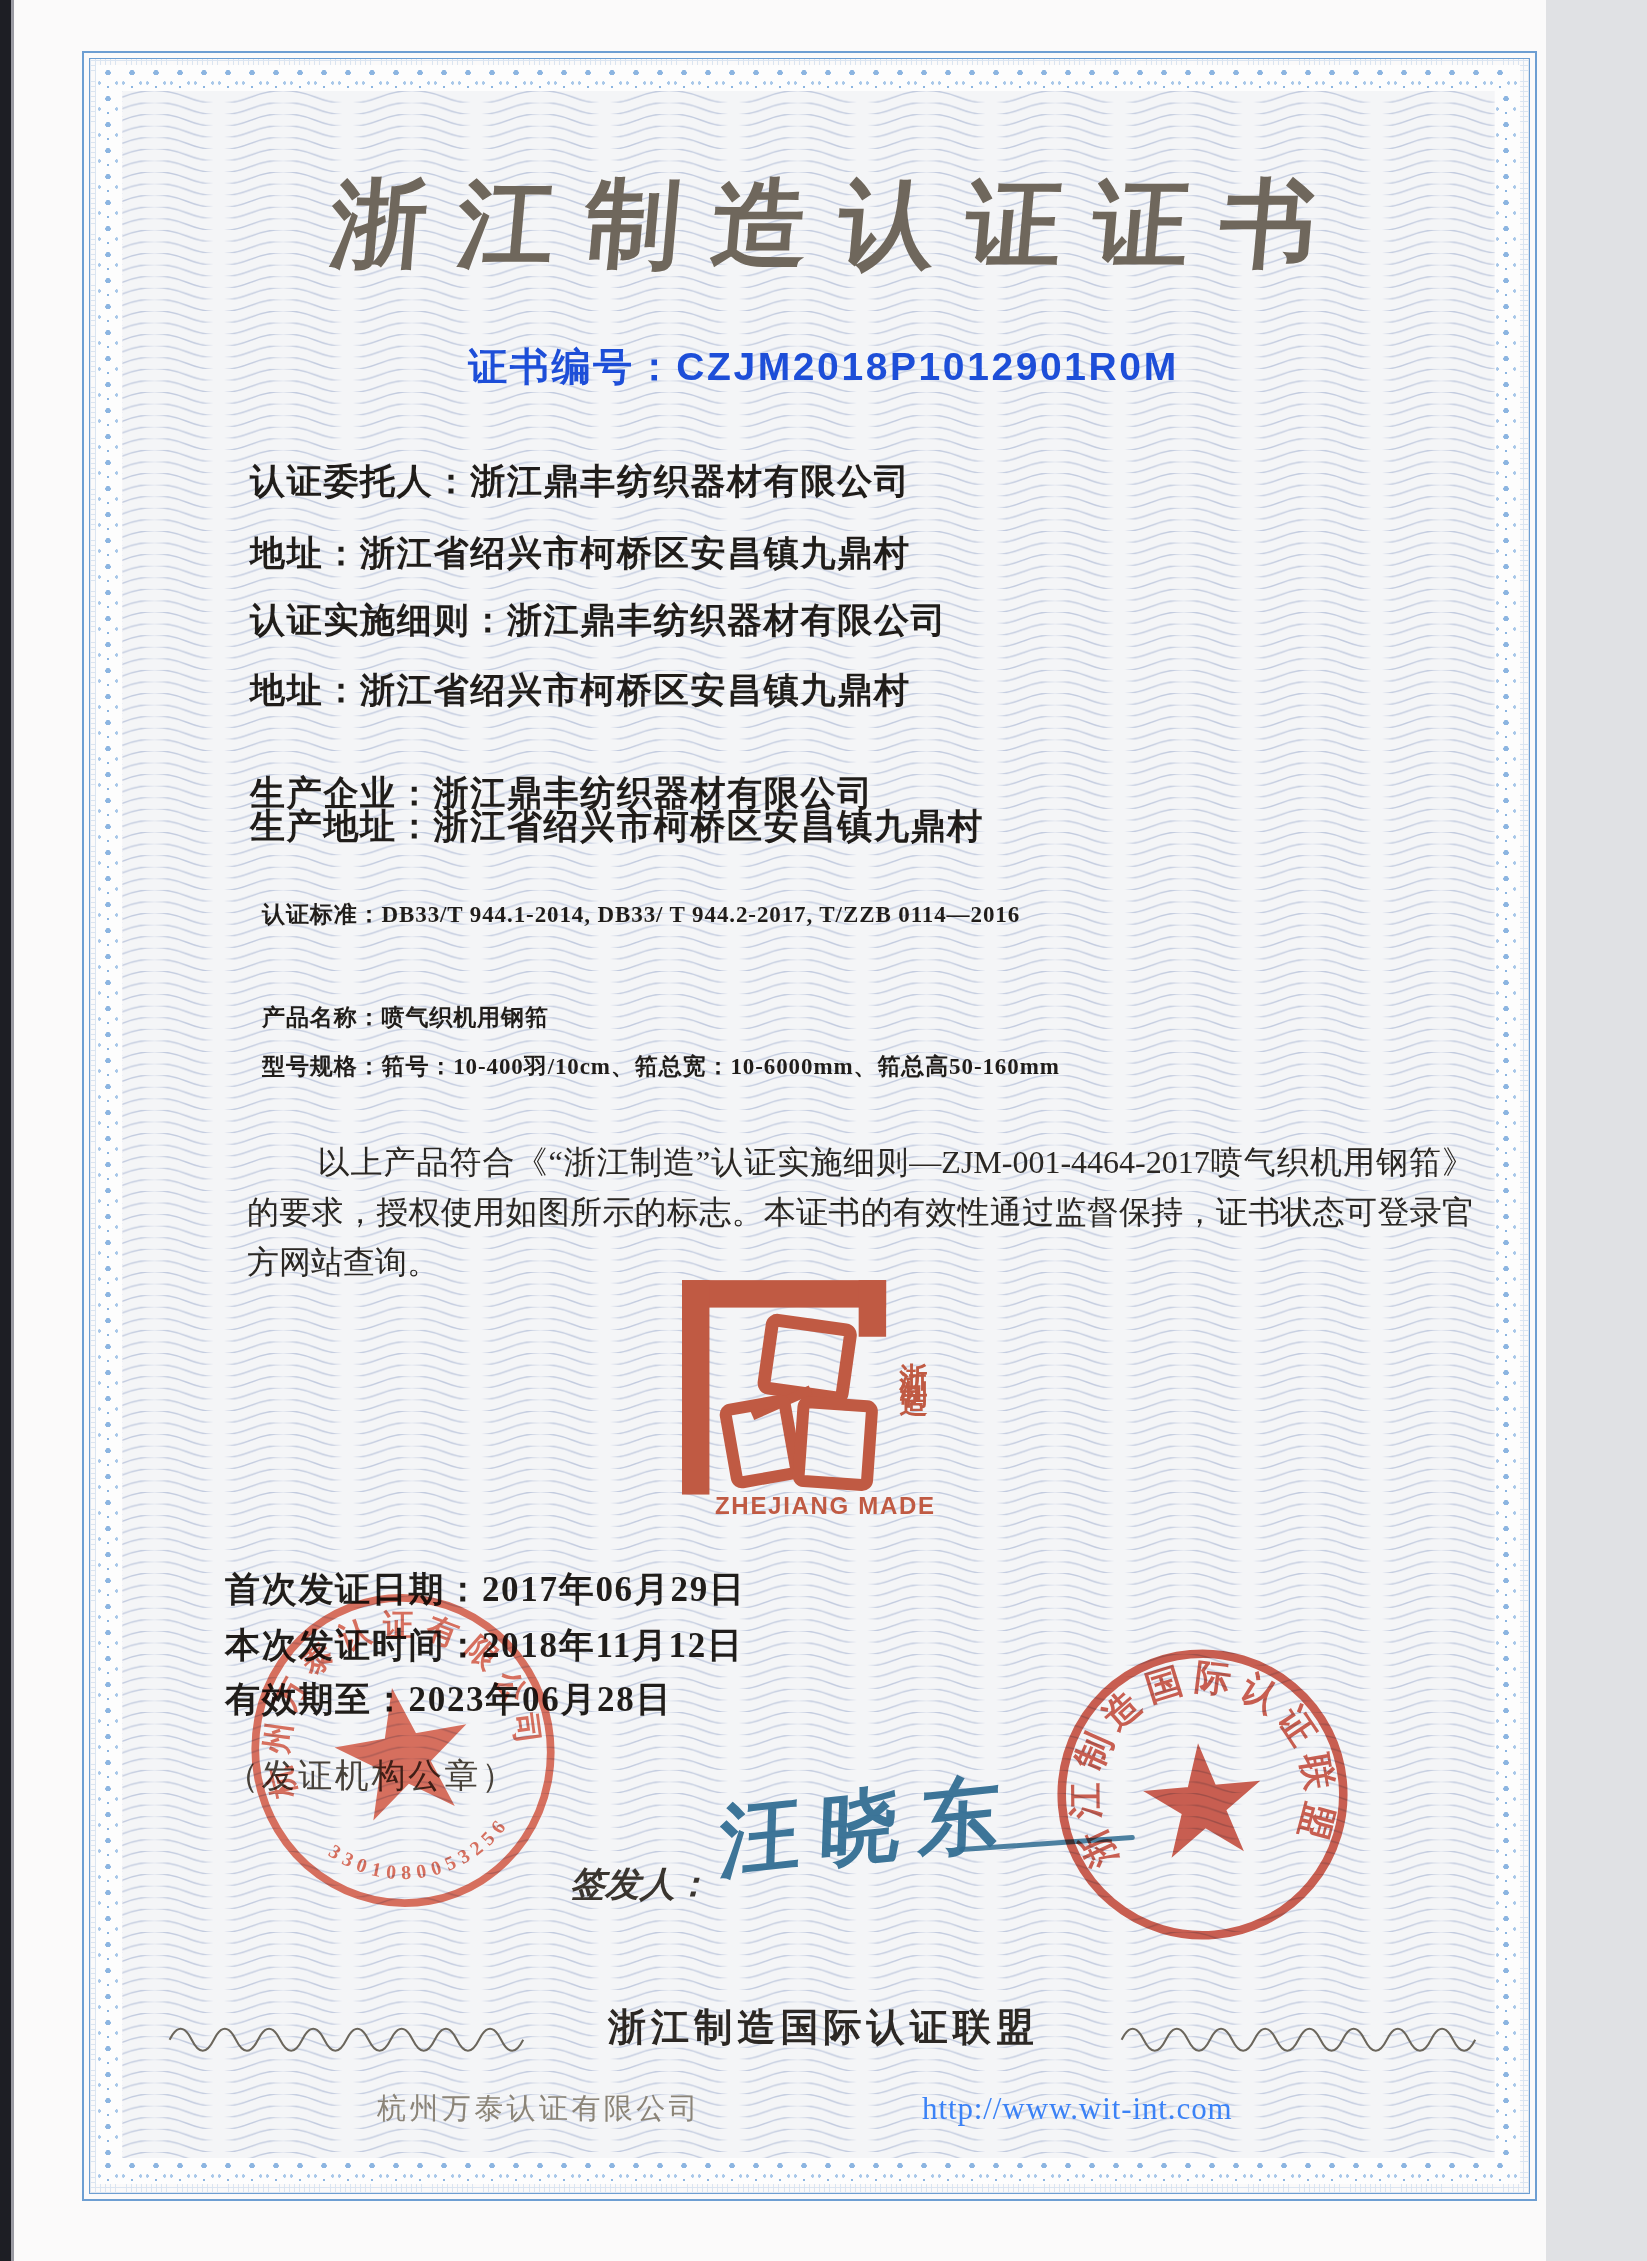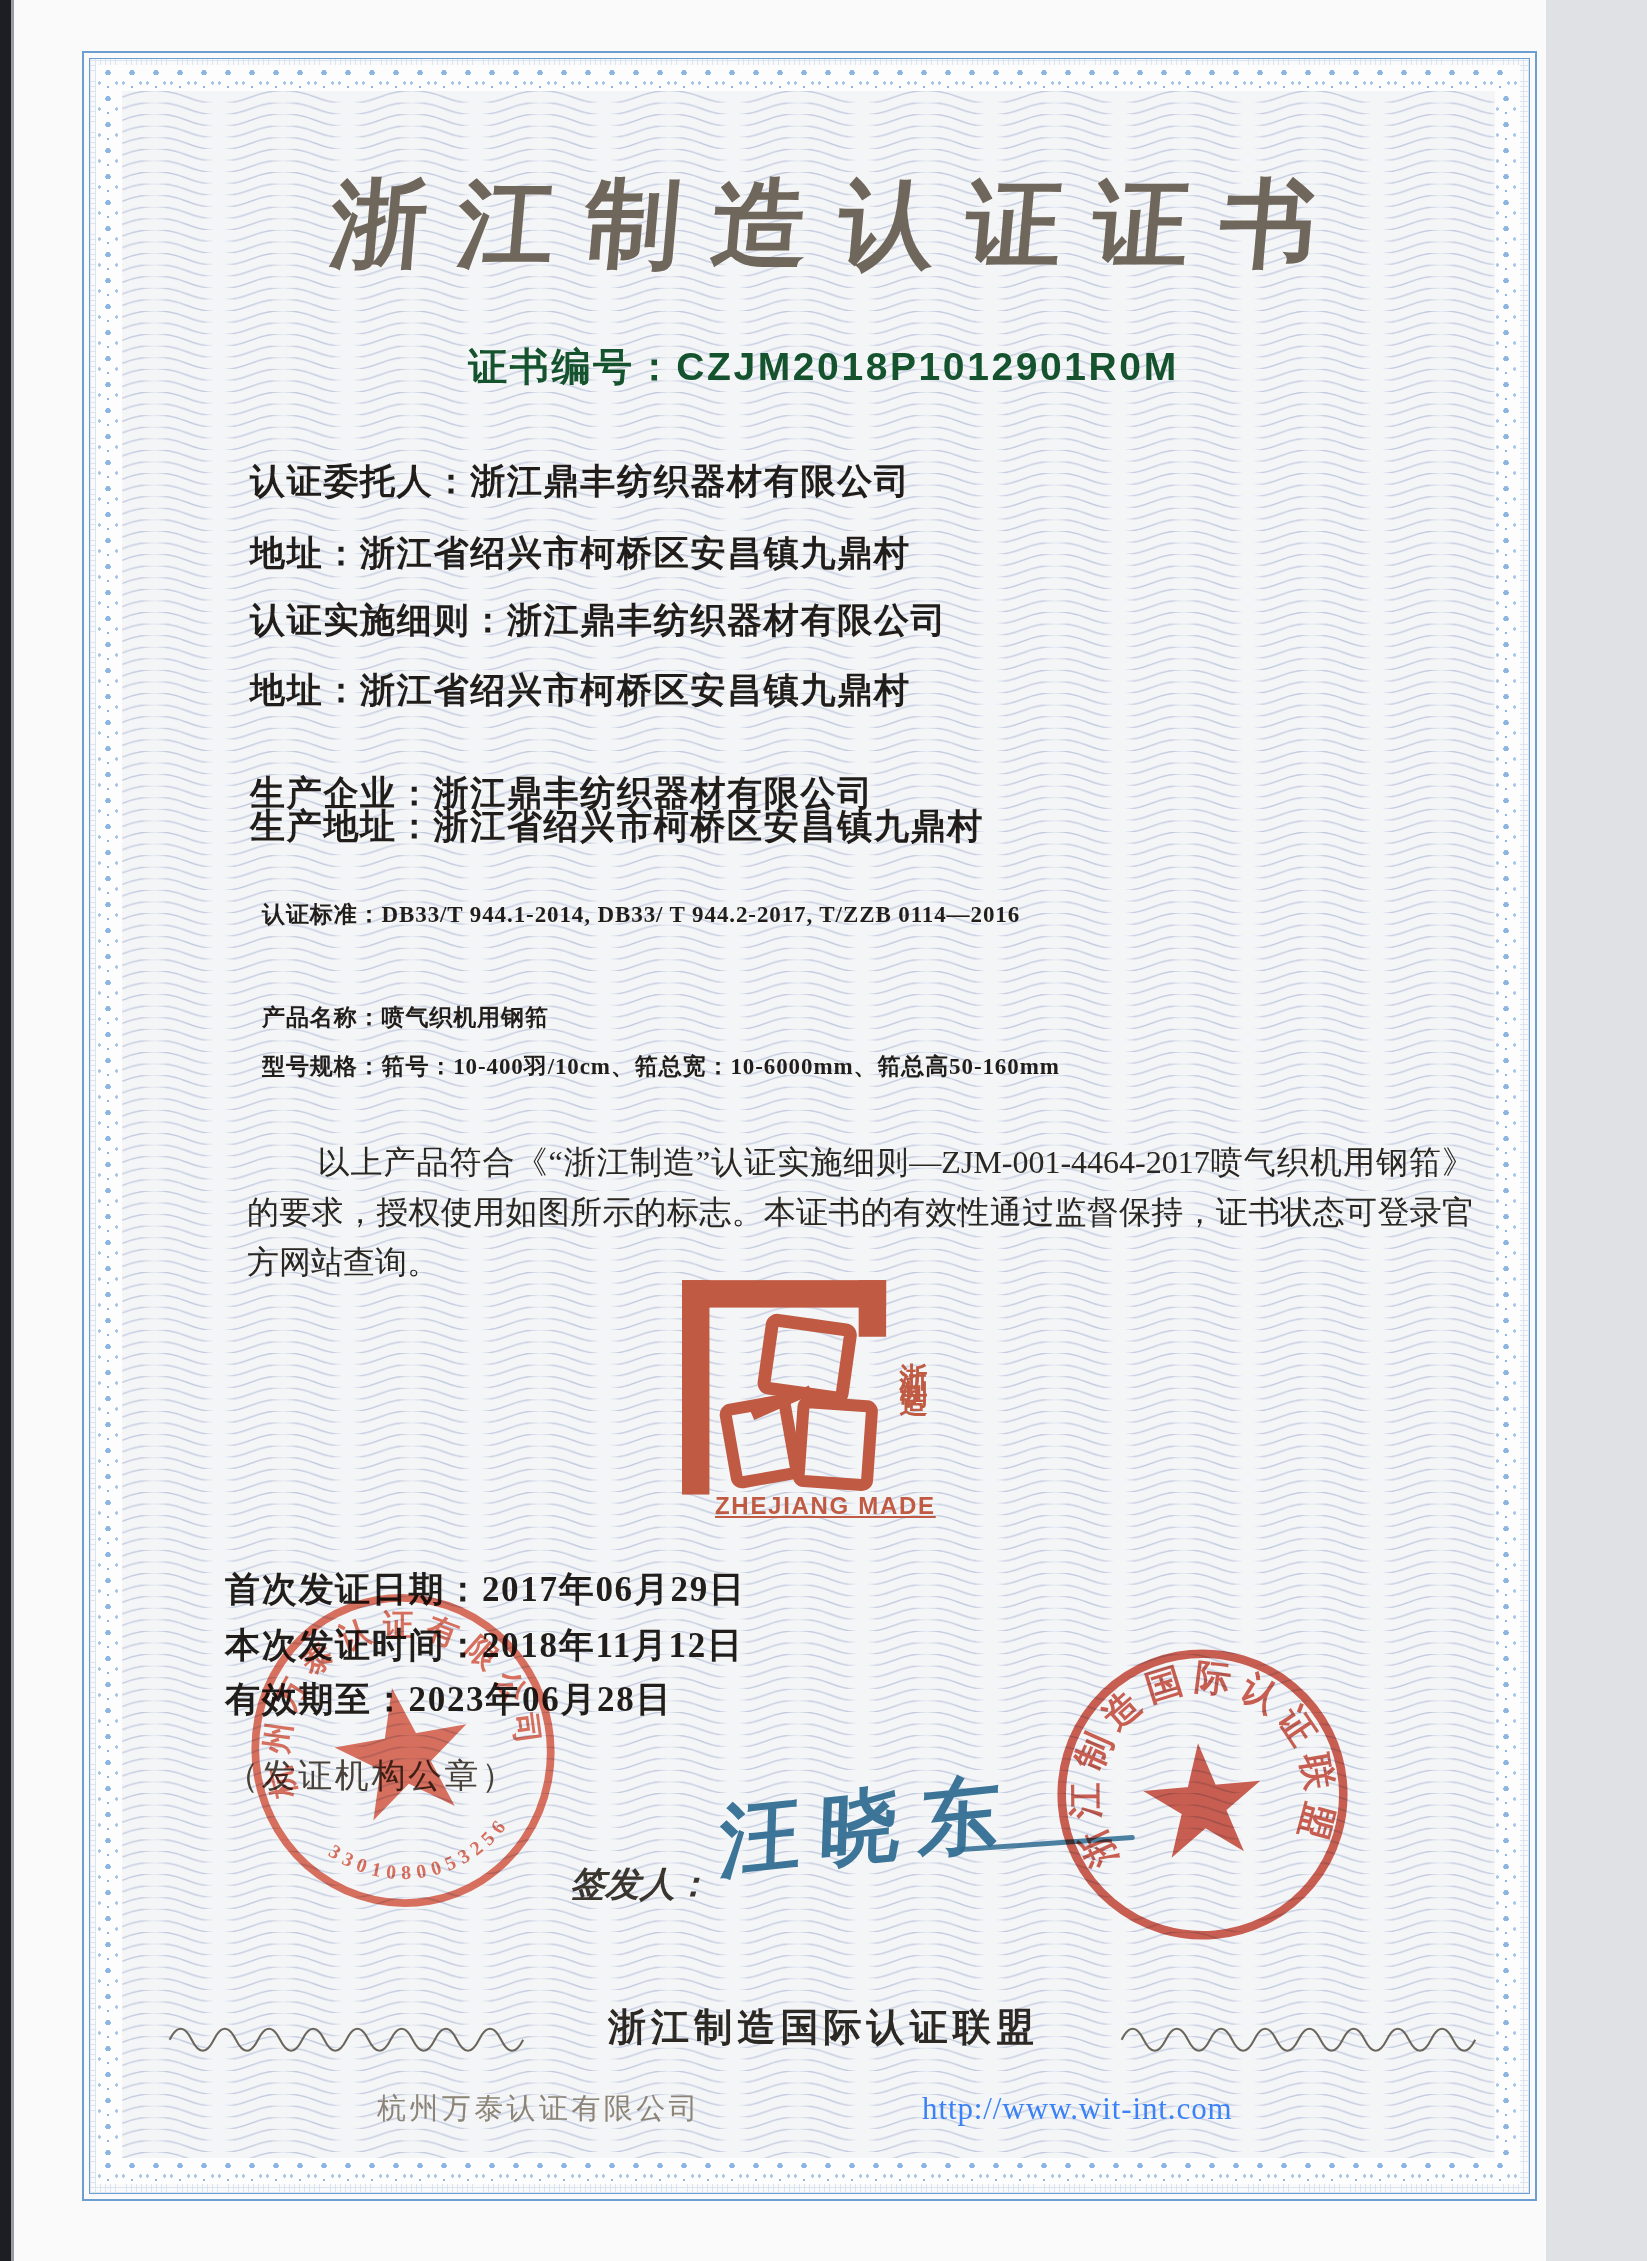--- a/index.html
+++ b/index.html
@@ -27,31 +27,31 @@
   .band-right{left:1494px;top:91px;width:26px;height:2067px;}
   .waves{position:absolute;left:122px;top:91px;width:1373px;height:2067px;}
   .waves svg{display:block;}
 
   .abs{position:absolute;line-height:1.25;}
   .title{left:0;top:165px;width:1647px;text-align:center;font-size:96px;font-weight:bold;
          letter-spacing:31px;padding-left:31px;box-sizing:border-box;color:#6f675c;
          transform:skewX(-5deg);}
   .certno{left:0;top:343px;width:1647px;text-align:center;
           font-family:"Liberation Sans","DejaVu Sans",sans-serif;font-weight:bold;
-          font-size:39px;letter-spacing:2.6px;color:#14532d;}
+          font-size:39px;letter-spacing:2.6px;color:#1d4ed8;}
   .field{left:250px;font-size:35px;font-weight:bold;color:#201d1a;letter-spacing:1.7px;text-align:right;}
   .std{left:262px;font-size:23px;font-weight:bold;color:#201d1a;letter-spacing:0.9px;}
   .statement{left:247px;top:1137px;width:1227px;font-size:32px;line-height:50px;
              text-indent:2.2em;text-align:justify;color:#2a2723;}
   
   .logo{left:682px;top:1280px;width:253px;height:249px;}
   .logo-vert{position:absolute;left:214px;top:60px;writing-mode:vertical-rl;
              font-size:28px;font-weight:bold;letter-spacing:8.6px;color:#c05a43;}
   .logo-cap{position:absolute;left:33px;top:211px;width:216px;font-family:"Liberation Sans",sans-serif;
-            font-size:24px;font-weight:bold;letter-spacing:1.7px;color:#c05a43;white-space:nowrap;text-decoration:underline;}
+            font-size:24px;font-weight:bold;letter-spacing:1.7px;color:#c05a43;white-space:nowrap;}
   .dateline{left:225px;font-size:35px;font-weight:bold;letter-spacing:1.7px;}
   .sealnote{left:225px;top:1755px;font-size:34px;color:#474139;letter-spacing:2.6px;}
   .signer{left:570px;top:1863px;font-size:35px;font-weight:bold;color:#3a352f;font-style:italic;}
   .signature{left:719px;top:1777px;font-size:81px;font-weight:bold;color:#2e6b91;
              letter-spacing:19px;transform:rotate(-6deg) skewX(-8deg);opacity:.92;}
   .sig-tail{position:absolute;left:959px;top:1841px;width:176px;height:5.1px;background:#2e6b91;
             border-radius:3.4px;transform:rotate(-4deg);opacity:.85;}
   .stamp{position:absolute;mix-blend-mode:multiply;opacity:.9;}
   .stamp text{font-family:"Liberation Serif","DejaVu Serif",serif;font-weight:bold;}
   .footer-alliance{left:0;top:2004px;width:1647px;text-align:center;font-size:38px;

